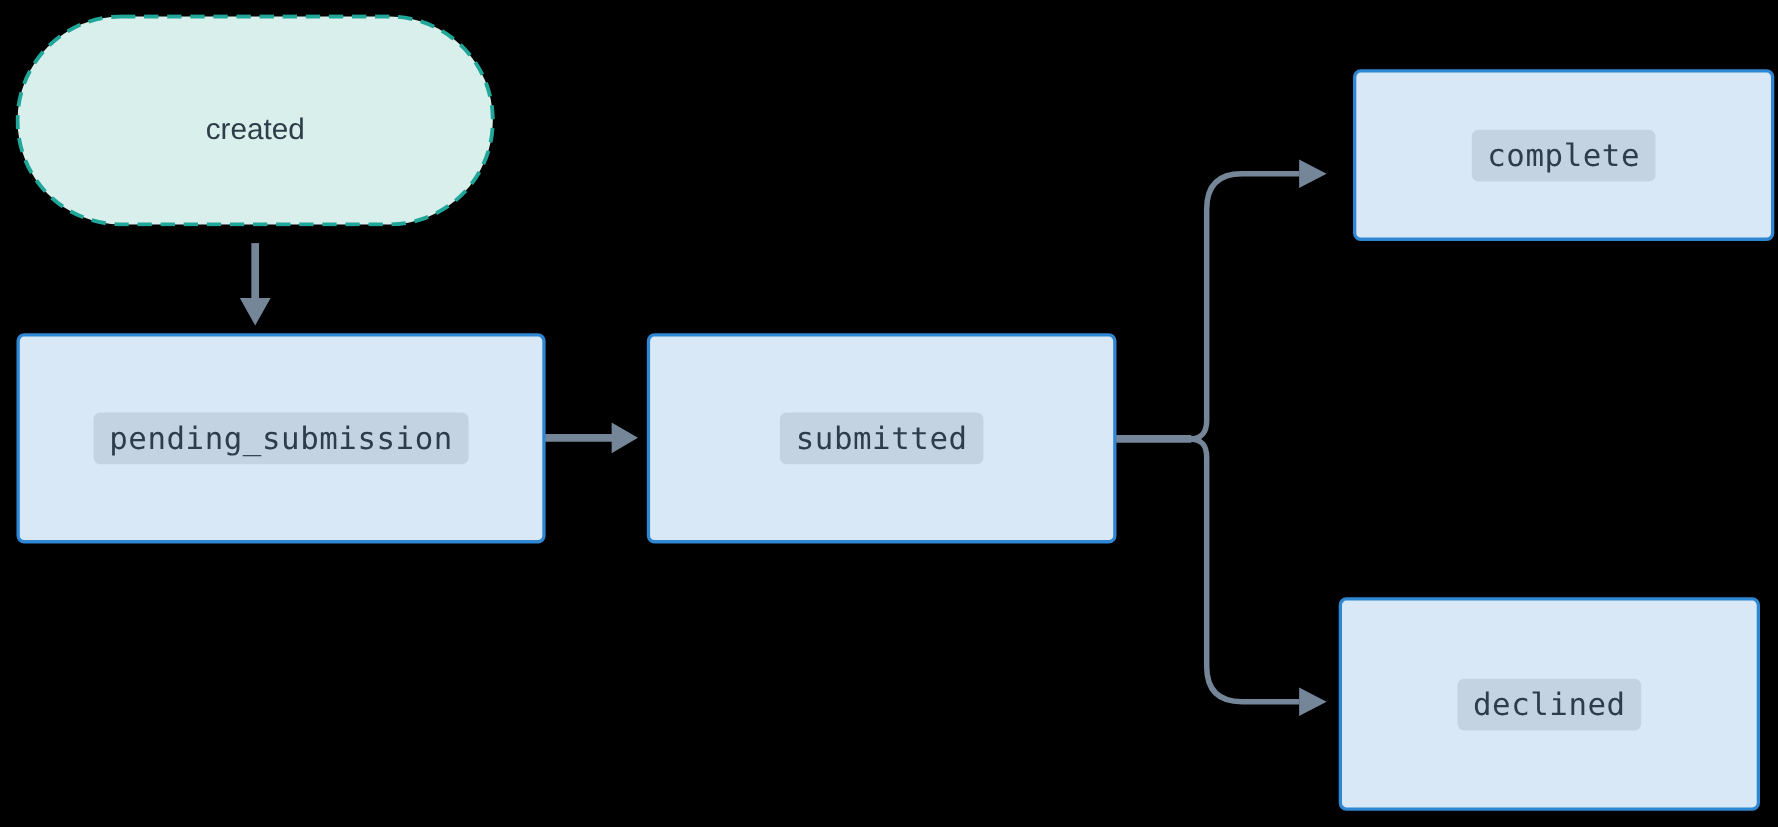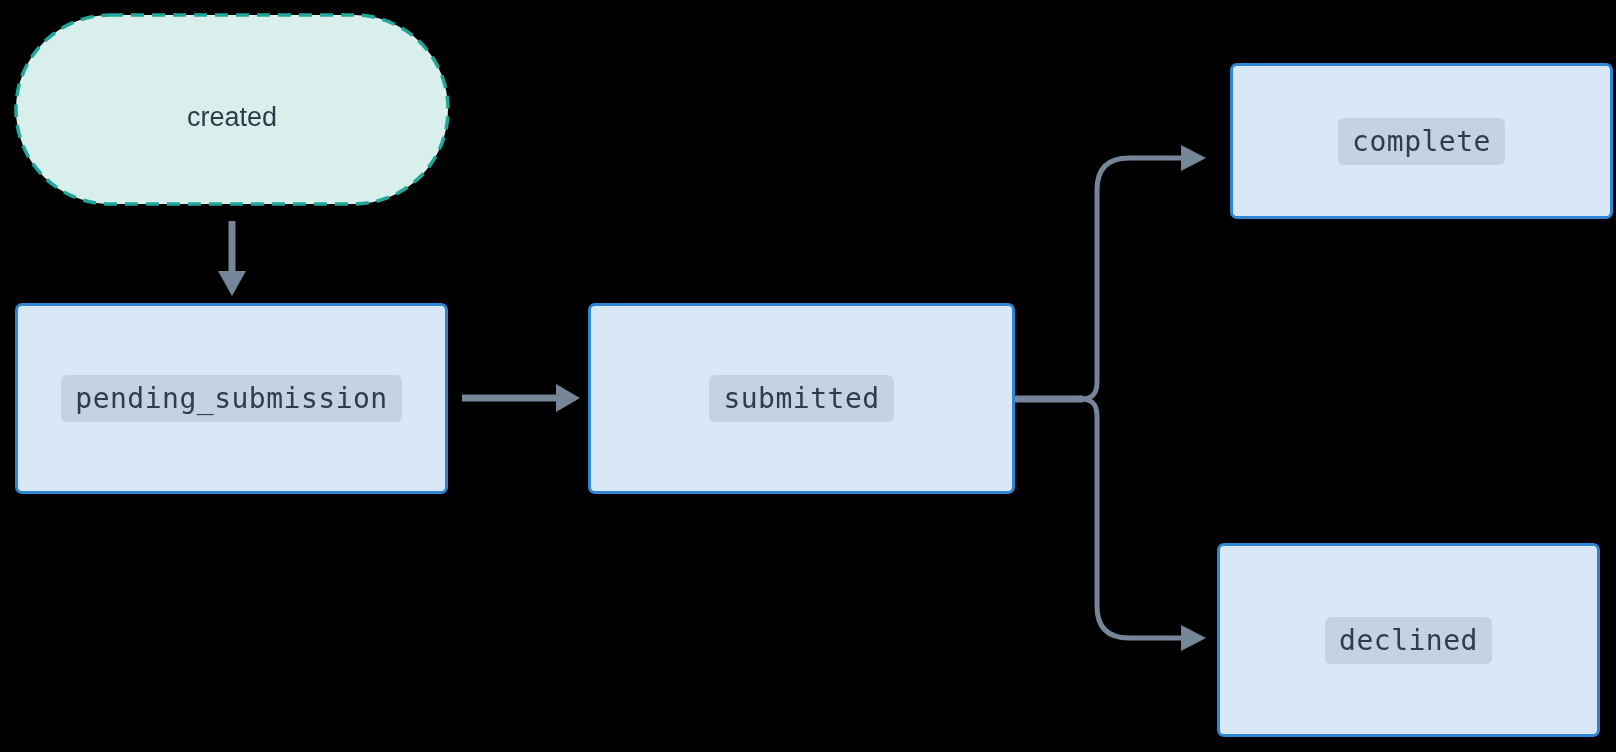--- a/index.html
+++ b/index.html
@@ -53,21 +53,21 @@
     background:var(--state-fill);
     border:3px solid var(--state-border);
     border-radius:7px;
     box-sizing:border-box;
   }
   .state-box .chip{
     background:var(--state-chip-bg);
     font-size:28px;
     padding:7px 14px;
   }
-  .box-pending{left:15px;top:303px;width:433px;height:191px;}
+  .box-pending{left:15px;top:303px;width:481px;height:191px;}
   .box-submitted{left:588px;top:303px;width:427px;height:191px;}
   .box-complete{left:1217px;top:63px;width:383px;height:156px;margin-left:13px;}
   .box-declined{left:1217px;top:543px;width:383px;height:194px;}
 </style>
 </head>
 <body>
 
 <div class="canvas">
 
   <svg class="edges" width="1616" height="752" viewBox="0 0 1616 752">

